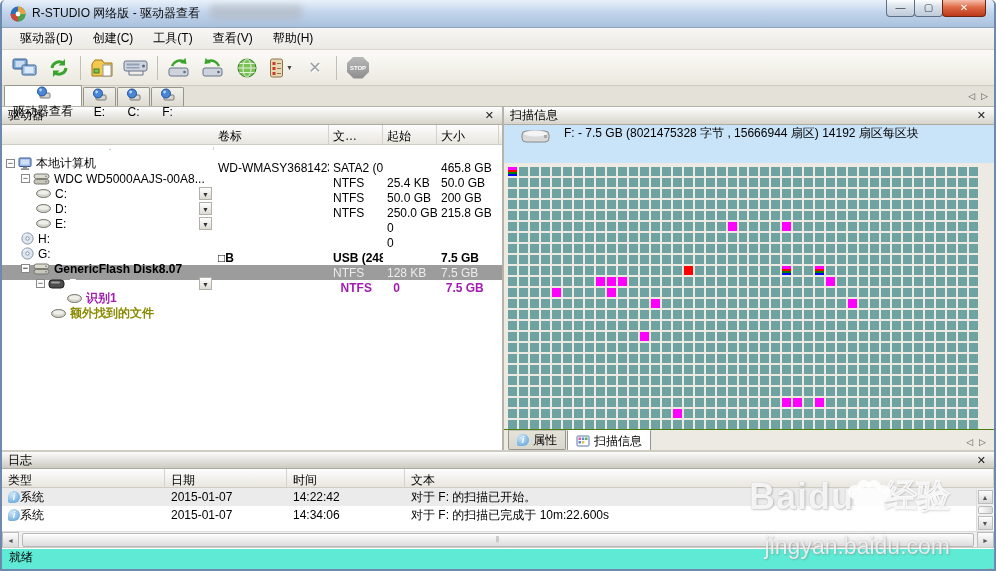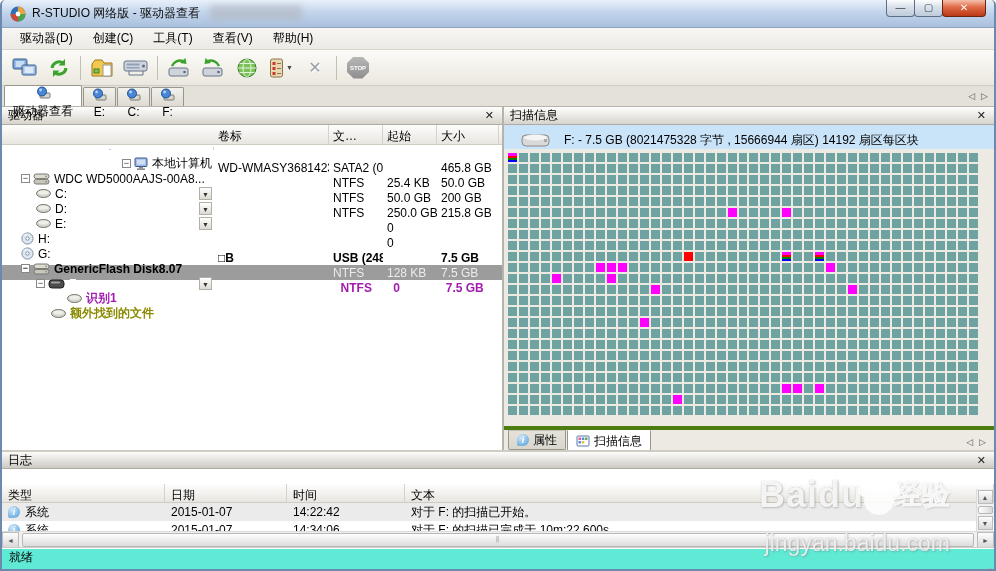--- a/index.html
+++ b/index.html
@@ -63,44 +63,44 @@
 .tree-ic{flex:none;margin-right:4px;display:flex;align-items:center;}
 .tlabel{overflow:hidden;text-overflow:ellipsis;}
 .drop{margin-left:auto;flex:none;width:13px;height:13px;border:1px solid #b3b1a7;background:linear-gradient(#fff,#dcdad2);text-align:center;line-height:11px;}
 .drop::before{content:'▼';font-size:7px;color:#333;}
 .trow.bold{font-weight:bold;}
 .trow.green{color:#a21caf;font-weight:bold;padding-left:16px;}
 .trow.olive{color:#8a8a00;font-weight:bold;}
 .trow.selected{background:#9c9c9c;color:#fff;}
 .trow.selected .c-fs,.trow.selected .c-start,.trow.selected .c-size{color:#ececec;}
 
-.scan-info{height:24px;flex:none;background:#c9e3f8;display:flex;align-items:flex-end;gap:12px;padding-left:16px;}
+.scan-info{height:38px;flex:none;background:#c9e3f8;display:flex;align-items:flex-start;gap:12px;padding-left:16px;}
 .scan-grid-wrap{flex:none;padding:4px 0 0 4px;}
 .scan-grid{display:grid;width:470px;height:262px;gap:2px;}
 .gcell{background:var(--grid-base,#6fa3a2);}
 .gcell.magenta{background:var(--grid-mag,#ff00ff);}
 .gcell.red{background:var(--grid-red,#ff0000);}
 .gcell.multi{background:linear-gradient(180deg,#ff00ff 0 38%,#ff0000 38% 55%,#008000 55% 78%,#0000ff 78% 100%);}
-.scan-tabs{margin-top:auto;height:24px;flex:none;border-top:4px solid #4d7c0f;display:flex;align-items:flex-start;padding-left:4px;position:relative;background:#eceae2;}
+.scan-tabs{margin-top:auto;height:24px;flex:none;border-top:1px solid #4d7c0f;display:flex;align-items:flex-start;padding-left:4px;position:relative;background:#eceae2;}
 .btab{display:flex;align-items:center;gap:4px;height:20px;padding:0 8px;border:1px solid #98968c;border-top:1px solid #c6c4ba;background:linear-gradient(#e4e2d9,#d8d6cd);margin-right:1px;border-radius:0 0 2px 2px;white-space:nowrap;}
 .btab.active{background:#fff;border-top-color:#fff;height:22px;}
 .btab-arrows{position:absolute;right:8px;top:5px;display:flex;gap:6px;}
 
 .log-panel{height:98px;background:#fff;border-top:2px solid #cfcdc3;display:flex;flex-direction:column;position:relative;}
 .log-header{height:17px;flex:none;background:linear-gradient(#fcfcfb,#ccCAC2);background:linear-gradient(#fcfcfb,#cccac2);border-bottom:1px solid #aeaca2;display:flex;align-items:center;padding:0 6px;}
-.log-cols{height:19px;flex:none;display:flex;background:linear-gradient(#fdfdfd,#e8e6df);border-bottom:1px solid #cfcdc3;margin-top:15px;}
+.log-cols{height:19px;flex:none;display:flex;background:linear-gradient(#fdfdfd,#e8e6df);border-bottom:1px solid #cfcdc3;}
 .log-cols>div{border-right:1px solid #d5d3c9;padding:3px 6px 0;}
 .l-type{width:163px;}
 .l-date{width:122px;}
 .l-time{width:118px;}
 .l-text{flex:1;}
 .log-rows{flex:1;overflow:hidden;}
 .lrow{display:flex;height:18px;align-items:center;}
 .lrow.alt{background:#ebebeb;}
-.lrow>div{padding:0 6px;white-space:nowrap;overflow:hidden;display:flex;align-items:center;gap:5px;}
+.lrow>div{padding:0 6px;white-space:nowrap;overflow:hidden;display:flex;align-items:center;}
 .info-ic{width:12px;height:12px;flex:none;border-radius:50% 50% 50% 2px;background:radial-gradient(circle at 35% 30%,#cfe7fa,#4f9bd6);color:#fff;font-size:9px;font-weight:bold;font-style:italic;text-align:center;line-height:12px;}
 .info-ic::before{content:'i';}
 
 .hscroll{height:17px;flex:none;background:#f0f0f0;border-top:1px solid #dcdcdc;display:flex;align-items:center;position:relative;}
 .hs-btn{width:17px;height:16px;background:linear-gradient(#fdfdfd,#d9d9d9);border:1px solid #bcbcbc;display:flex;align-items:center;justify-content:center;font-size:7px;color:#555;}
 .hs-left::before{content:'◄';}
 .hs-right::before{content:'►';}
 .hs-thumb{position:absolute;left:20px;right:20px;top:1px;height:14px;background:linear-gradient(#fefefe,#dcdcdc);border:1px solid #b8b8b8;border-radius:2px;display:flex;align-items:center;justify-content:center;color:#9a9a9a;font-size:8px;letter-spacing:1px;}
 .hs-thumb::before{content:'⫴';color:#aaa;}
 .vscroll{position:absolute;right:1px;top:37px;bottom:17px;width:17px;background:#f0f0f0;border-left:1px solid #dcdcdc;display:flex;flex-direction:column;align-items:center;justify-content:space-between;padding:1px 0;}
@@ -114,21 +114,21 @@
  radial-gradient(circle at 10px 10px,#b5b3a9 1.4px,transparent 1.6px),
  radial-gradient(circle at 6px 10px,#b5b3a9 1.4px,transparent 1.6px),
  radial-gradient(circle at 10px 6px,#b5b3a9 1.4px,transparent 1.6px),
  radial-gradient(circle at 2px 10px,#b5b3a9 1.4px,transparent 1.6px),
  radial-gradient(circle at 10px 2px,#b5b3a9 1.4px,transparent 1.6px);}
 
 .watermark{position:absolute;right:44px;top:474px;text-align:right;pointer-events:none;color:rgba(255,255,255,.88);text-shadow:0 0 1px rgba(130,130,130,.55),1px 1px 2px rgba(110,110,110,.35);z-index:50;}
 .wm-row{display:flex;align-items:center;justify-content:flex-end;}
 .wm-brand{font-size:36px;font-weight:bold;letter-spacing:1px;}
 .wm-paw{width:30px;height:30px;position:relative;border-radius:50%;background:rgba(255,255,255,.85);box-shadow:-14px -10px 0 -8px rgba(255,255,255,.85),-5px -15px 0 -8px rgba(255,255,255,.85),5px -15px 0 -8px rgba(255,255,255,.85),14px -10px 0 -8px rgba(255,255,255,.85);margin-top:10px;}
-.wm-suffix{font-size:28px;font-weight:bold;-webkit-text-stroke:1px rgba(255,255,255,.9);color:transparent;}
+.wm-suffix{font-size:33px;font-weight:bold;-webkit-text-stroke:1px rgba(255,255,255,.9);color:transparent;}
 .wm-url{font-size:23px;margin-top:14px;color:rgba(255,255,255,.8);}
 svg{display:block;}
 </style>
 </head>
 <body>
 
 <div class="window">
 
   <div class="titlebar">
     <span class="title-icon">
@@ -312,21 +312,21 @@
       </div>
       <div class="colheader">
         <div class="c-name"><span>设备/磁盘</span><span class="sort-asc"></span></div>
         <div class="c-vol">卷标</div>
         <div class="c-fs">文…</div>
         <div class="c-start">起始</div>
         <div class="c-size">大小</div>
       </div>
       <div class="tree">
           <div class="trow">
-            <div class="c-name" style="padding-left: 4px; justify-content: flex-end;">
+            <div class="c-name" style="padding-left: 4px;">
               <span class="exp"></span>
               <span class="tree-ic">
                 <svg width="14" height="13">
                   <rect x="1" y="1" width="12" height="8.5" rx="1" fill="#9db8e8" stroke="#39598c"></rect>
                   <rect x="2.8" y="2.6" width="8.4" height="5" fill="#cfe0f4"></rect>
                   <rect x="5" y="9.8" width="4" height="1.6" fill="#8a8a8a"></rect>
                   <rect x="3" y="11.5" width="8" height="1.2" fill="#666"></rect>
                 </svg>
               </span>
               <span class="tlabel">本地计算机</span>

